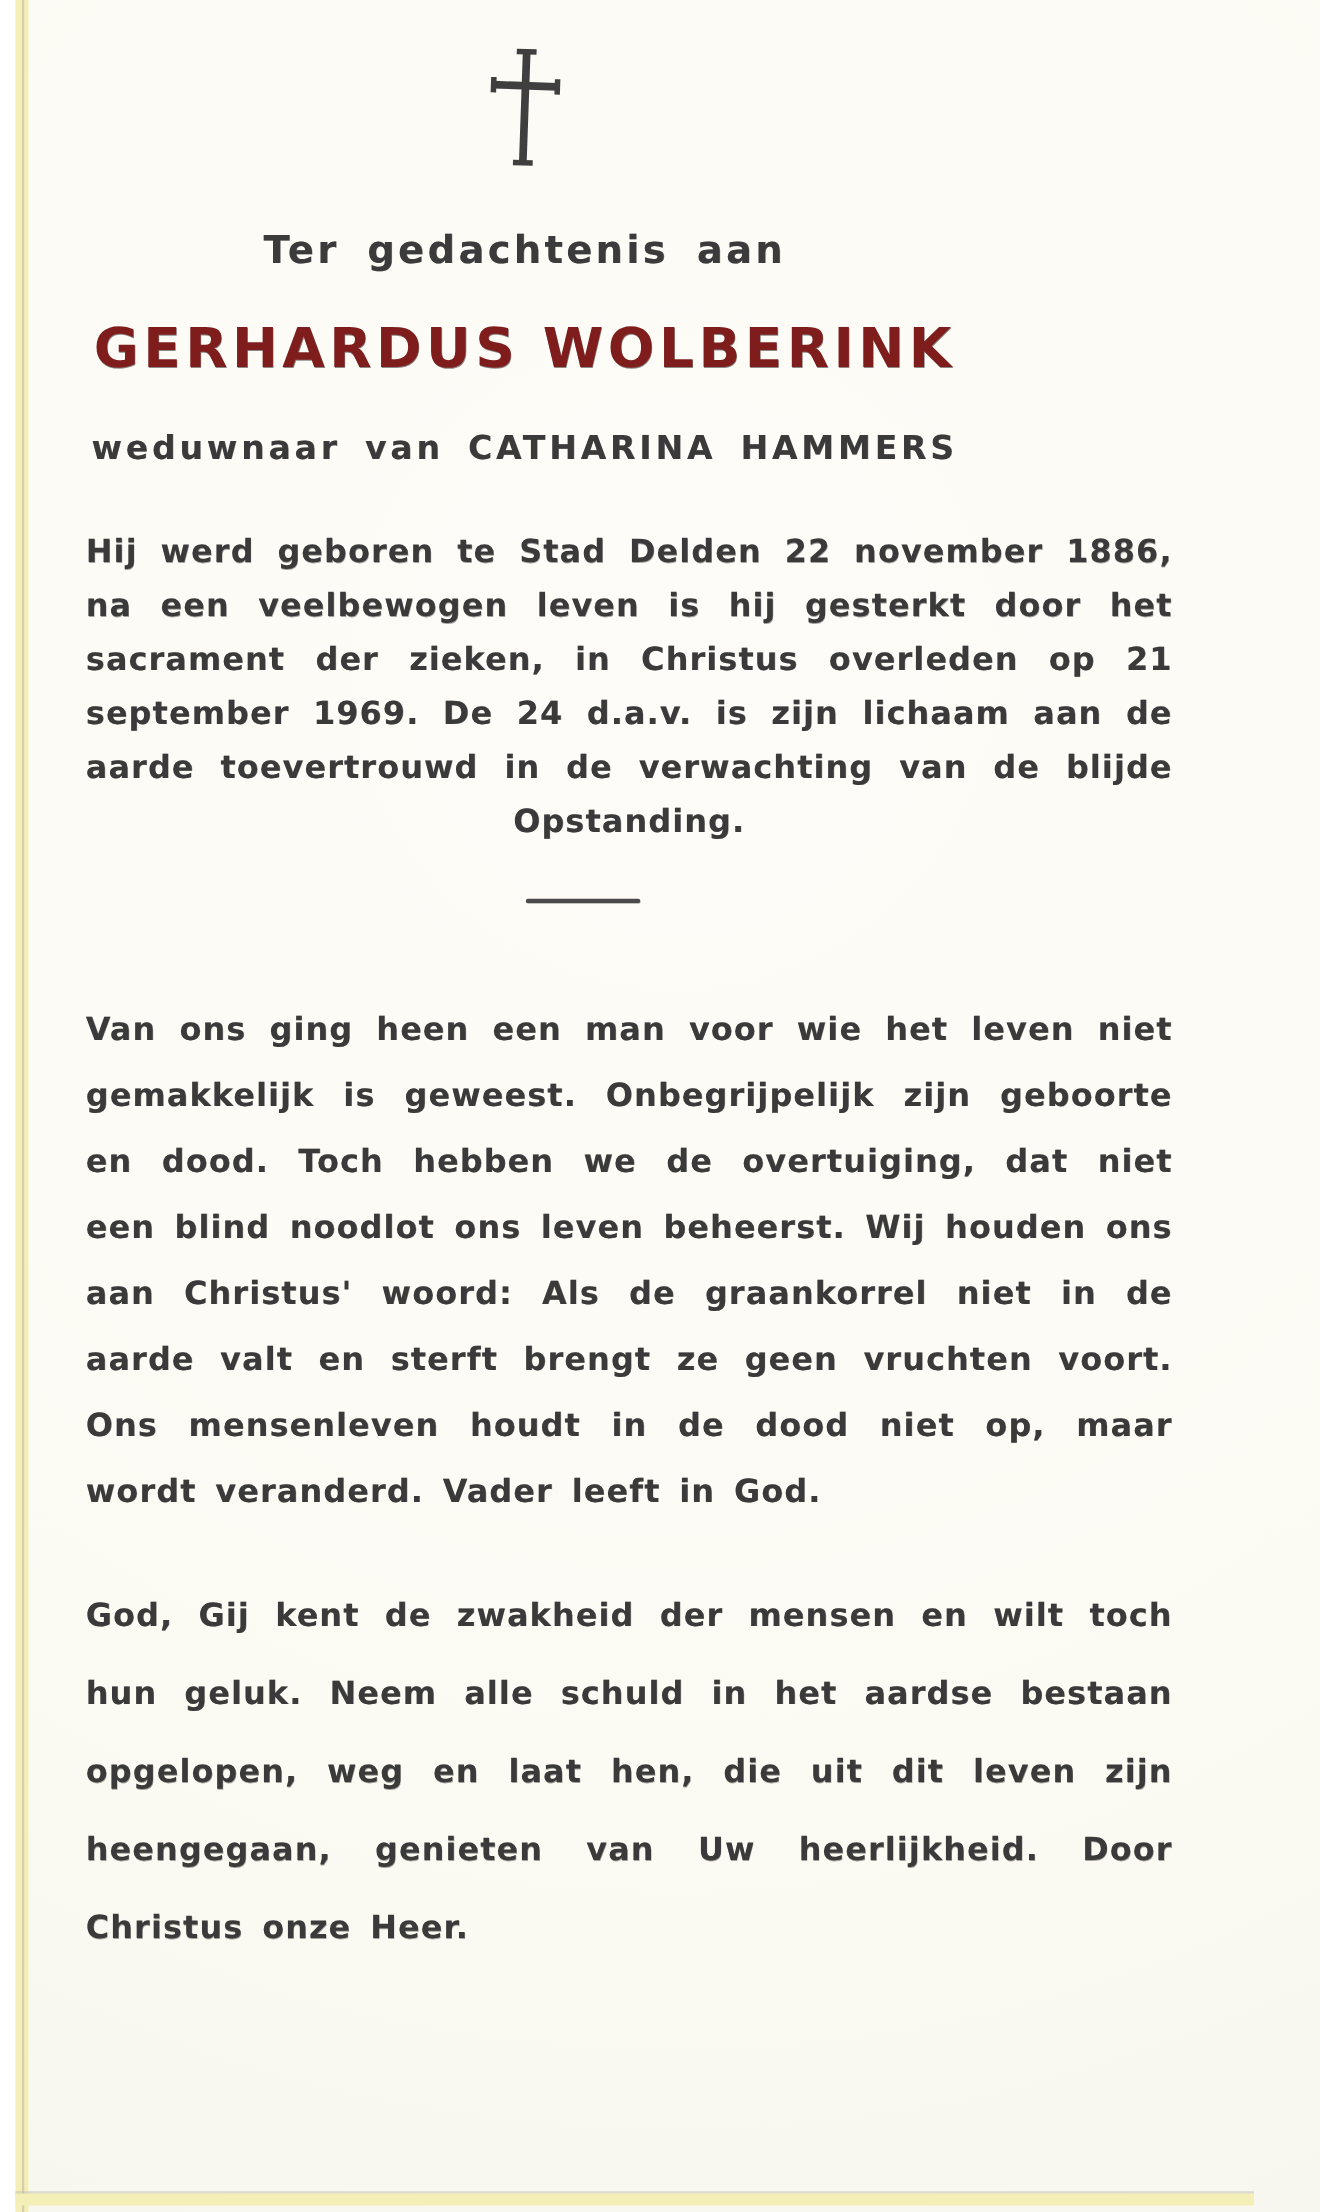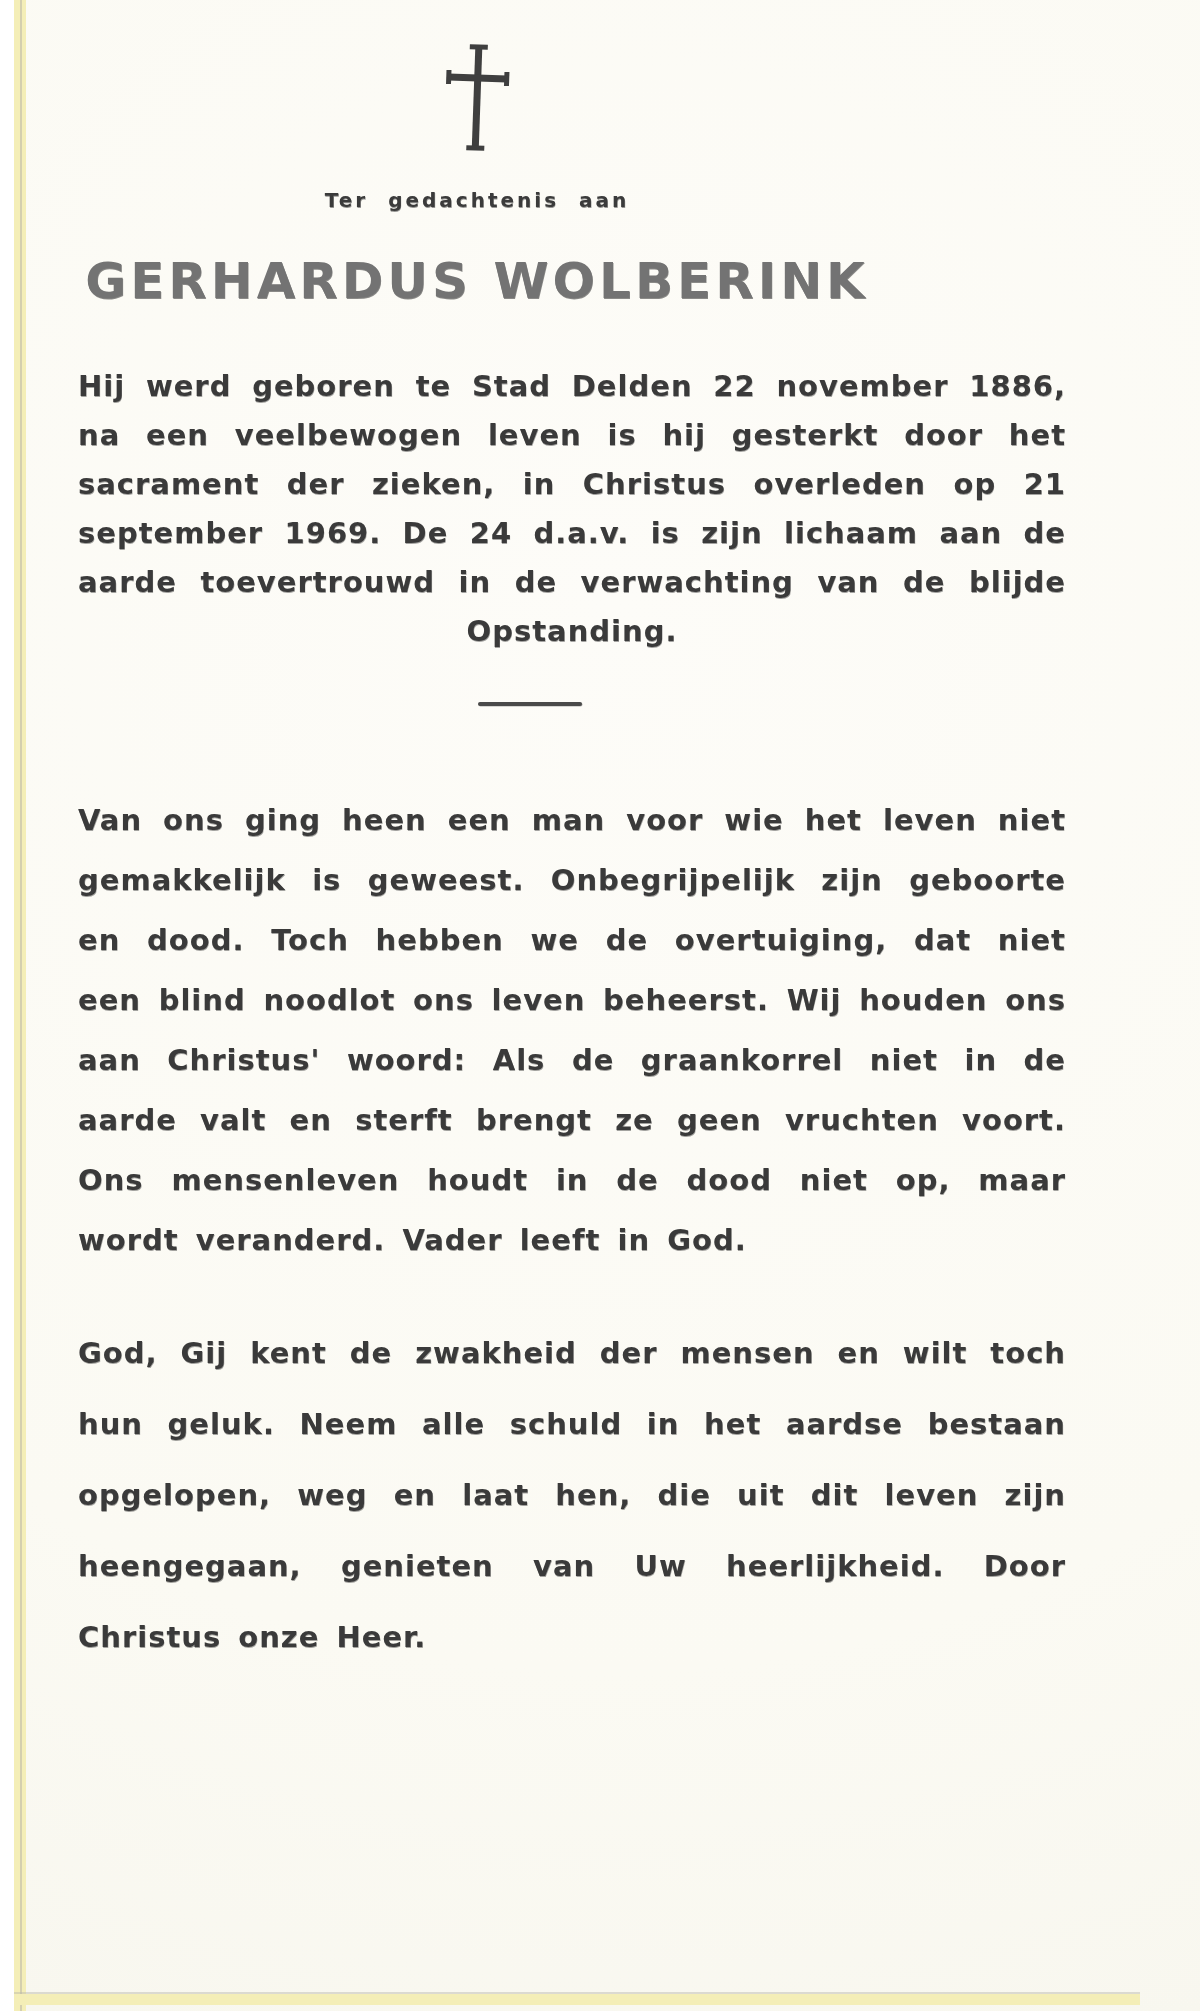--- a/index.html
+++ b/index.html
@@ -62,35 +62,35 @@
     text-align: center;
   }
 
   .cross-wrap {
     display: inline-block;
     transform: rotate(2deg);
     margin-top: 4px;
   }
 
   .dedication {
-    margin-top: 32px;
-    font-size: 20px;
+    margin-top: 52px;
+    font-size: 35px;
     font-weight: bold;
     letter-spacing: 3px;
     word-spacing: 10px;
     color: #3b3b3b;
     text-shadow: 0.4px 0.5px 0 rgba(50,50,50,0.5);
   }
 
   .name {
     margin: 40px 0 0 0;
     font-size: 50px;
     font-weight: bold;
     letter-spacing: 4px;
-    color: #737373;
+    color: #7f1d1d;
     text-shadow: 0.5px 0.7px 0 rgba(45,45,45,0.55);
   }
 
   .subtitle {
     margin-top: 44px;
     font-size: 30px;
     font-weight: bold;
     letter-spacing: 3.5px;
     word-spacing: 8px;
     color: #3a3a3a;
@@ -156,20 +156,21 @@
             <line x1="7" y1="29" x2="7" y2="43" stroke-width="5"></line>
             <line x1="65" y1="29" x2="65" y2="43" stroke-width="5"></line>
           </g>
         </svg>
       </span>
 
       <div class="dedication">Ter gedachtenis aan</div>
 
       <h1 class="name">GERHARDUS WOLBERINK</h1>
 
+      <div class="subtitle">weduwnaar van CATHARINA HAMMERS</div>
     </div>
 
     <p class="para obituary">Hij werd geboren te Stad Delden 22 november 1886, na een veelbewogen leven is hij gesterkt door het sacrament der zieken, in Christus overleden op 21 september 1969. De 24 d.a.v. is zijn lichaam aan de aarde toevertrouwd in de verwachting van de blijde Opstanding.</p>
 
     <div class="divider"></div>
 
     <div class="reflection-block">
       <p class="para reflection">Van ons ging heen een man voor wie het leven niet gemakkelijk is geweest. Onbegrijpelijk zijn geboorte en dood. Toch hebben we de overtuiging, dat niet een blind noodlot ons leven beheerst. Wij houden ons aan Christus' woord: Als de graankorrel niet in de aarde valt en sterft brengt ze geen vruchten voort. Ons mensenleven houdt in de dood niet op, maar wordt veranderd. Vader leeft in God.</p>
 
       <p class="para prayer">God, Gij kent de zwakheid der mensen en wilt toch hun geluk. Neem alle schuld in het aardse bestaan opgelopen, weg en laat hen, die uit dit leven zijn heengegaan, genieten van Uw heerlijkheid. Door Christus onze Heer.</p>

